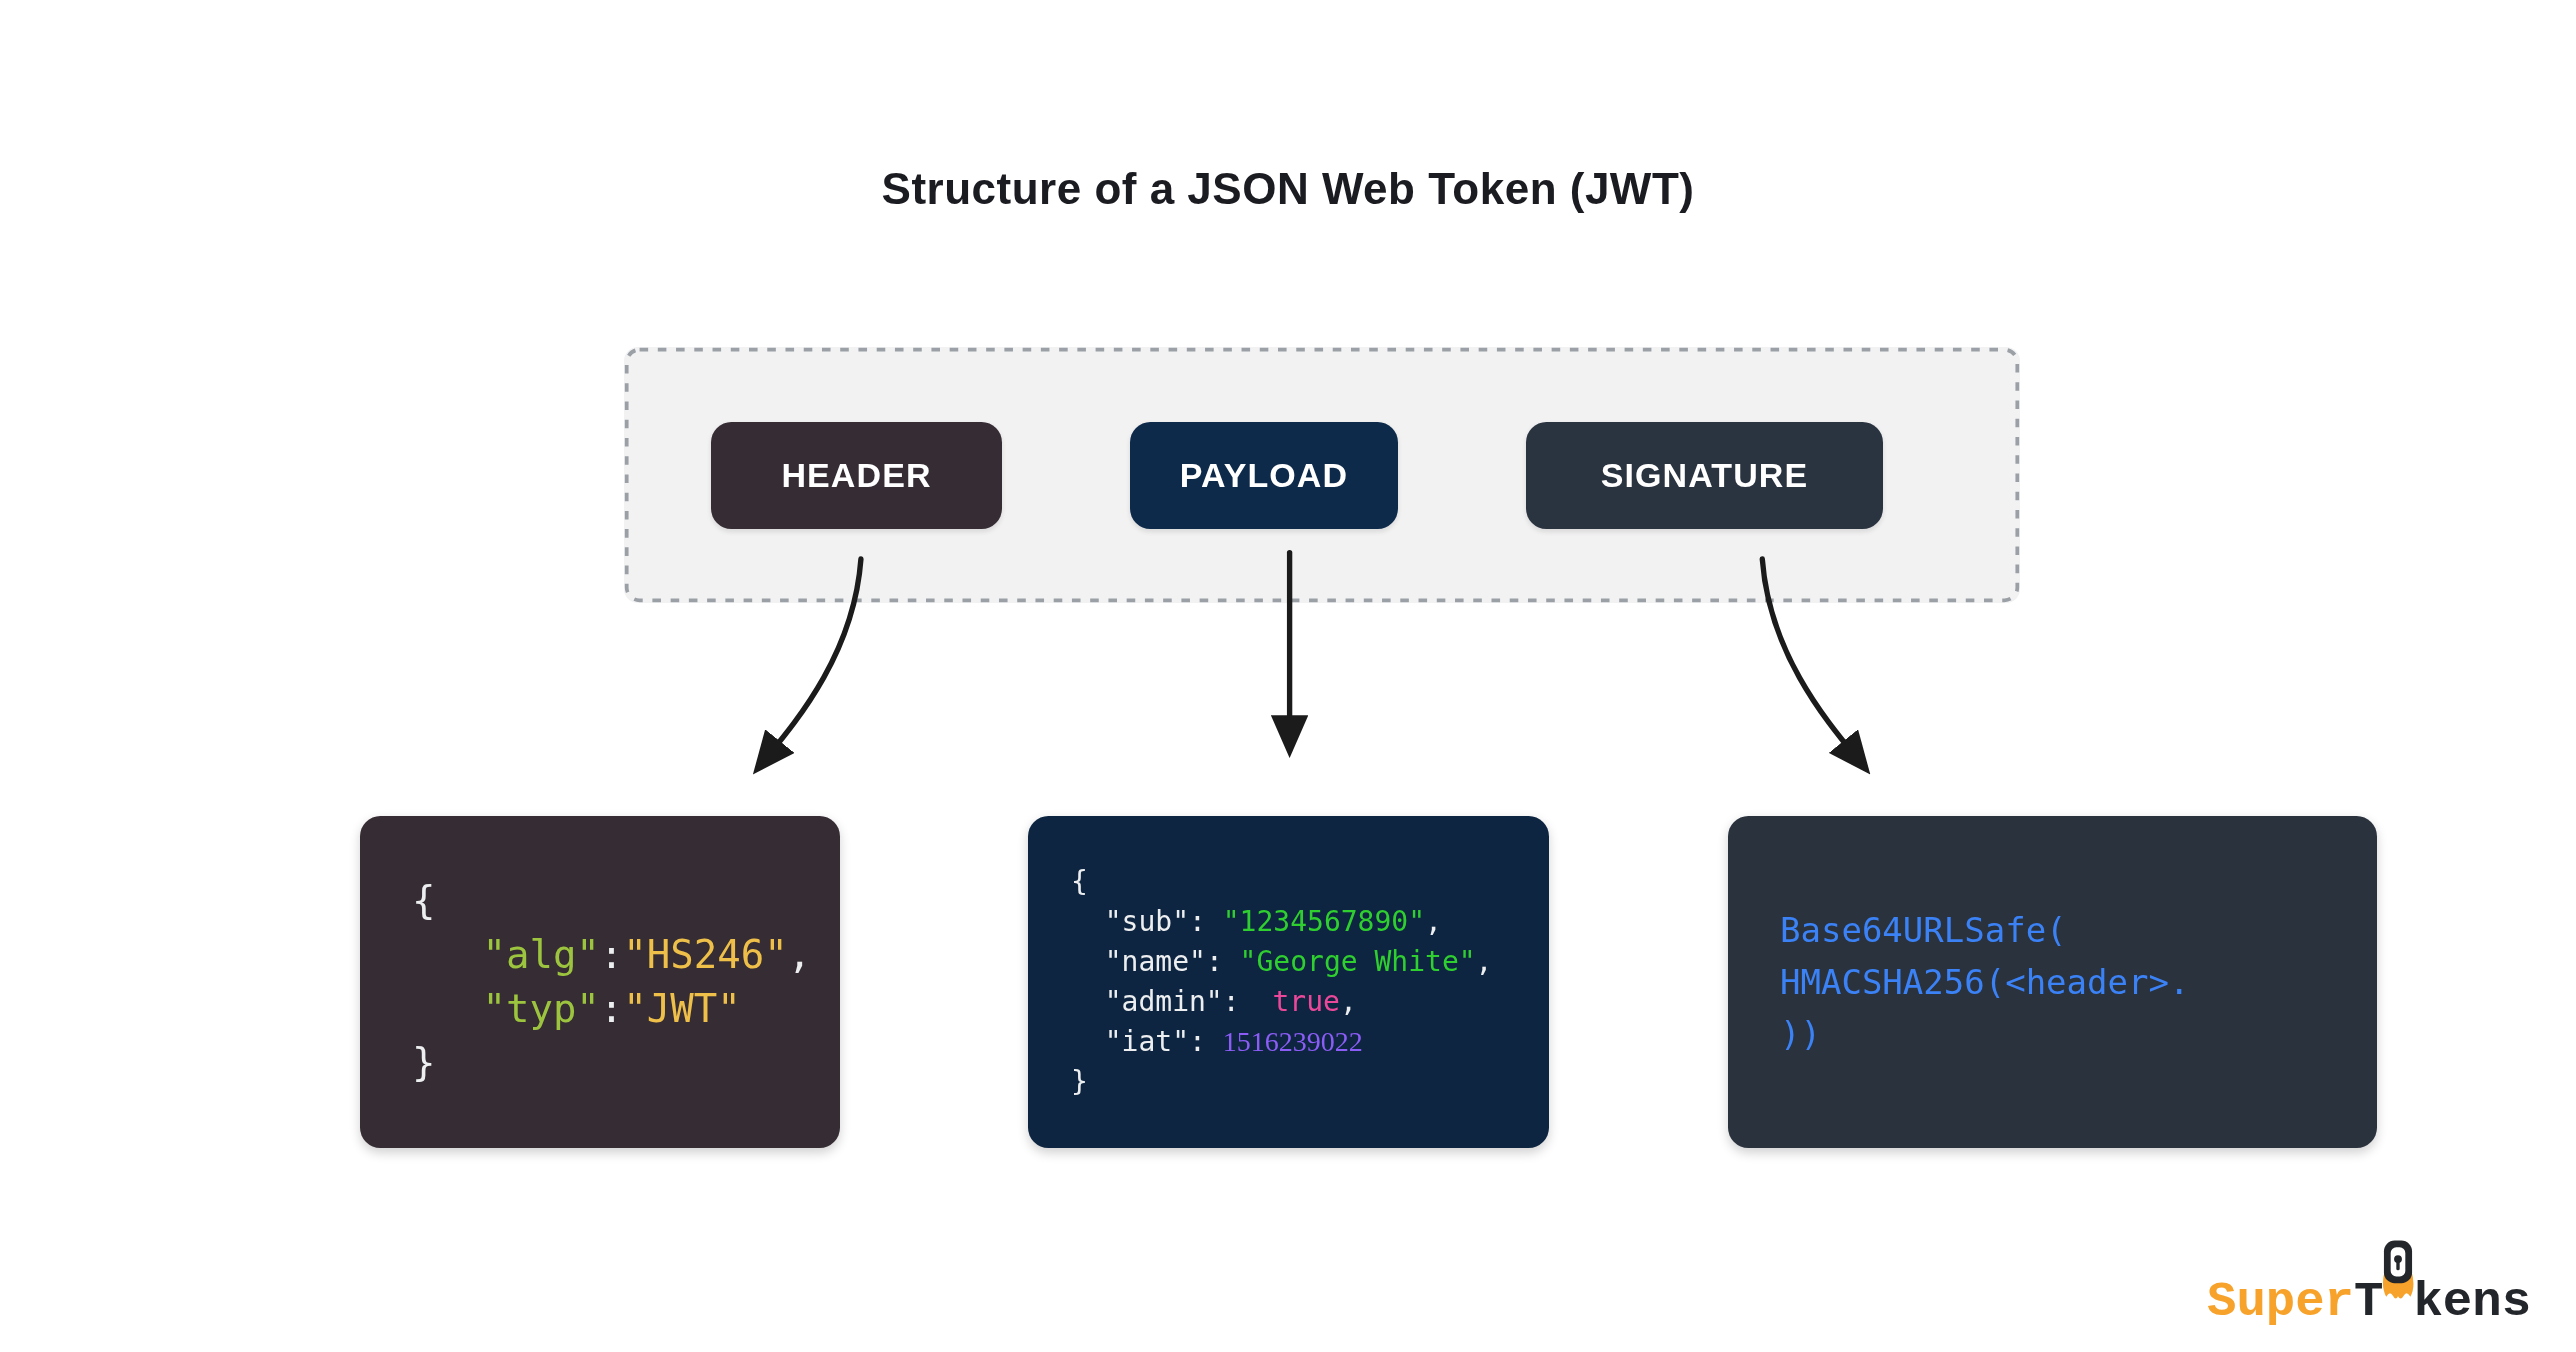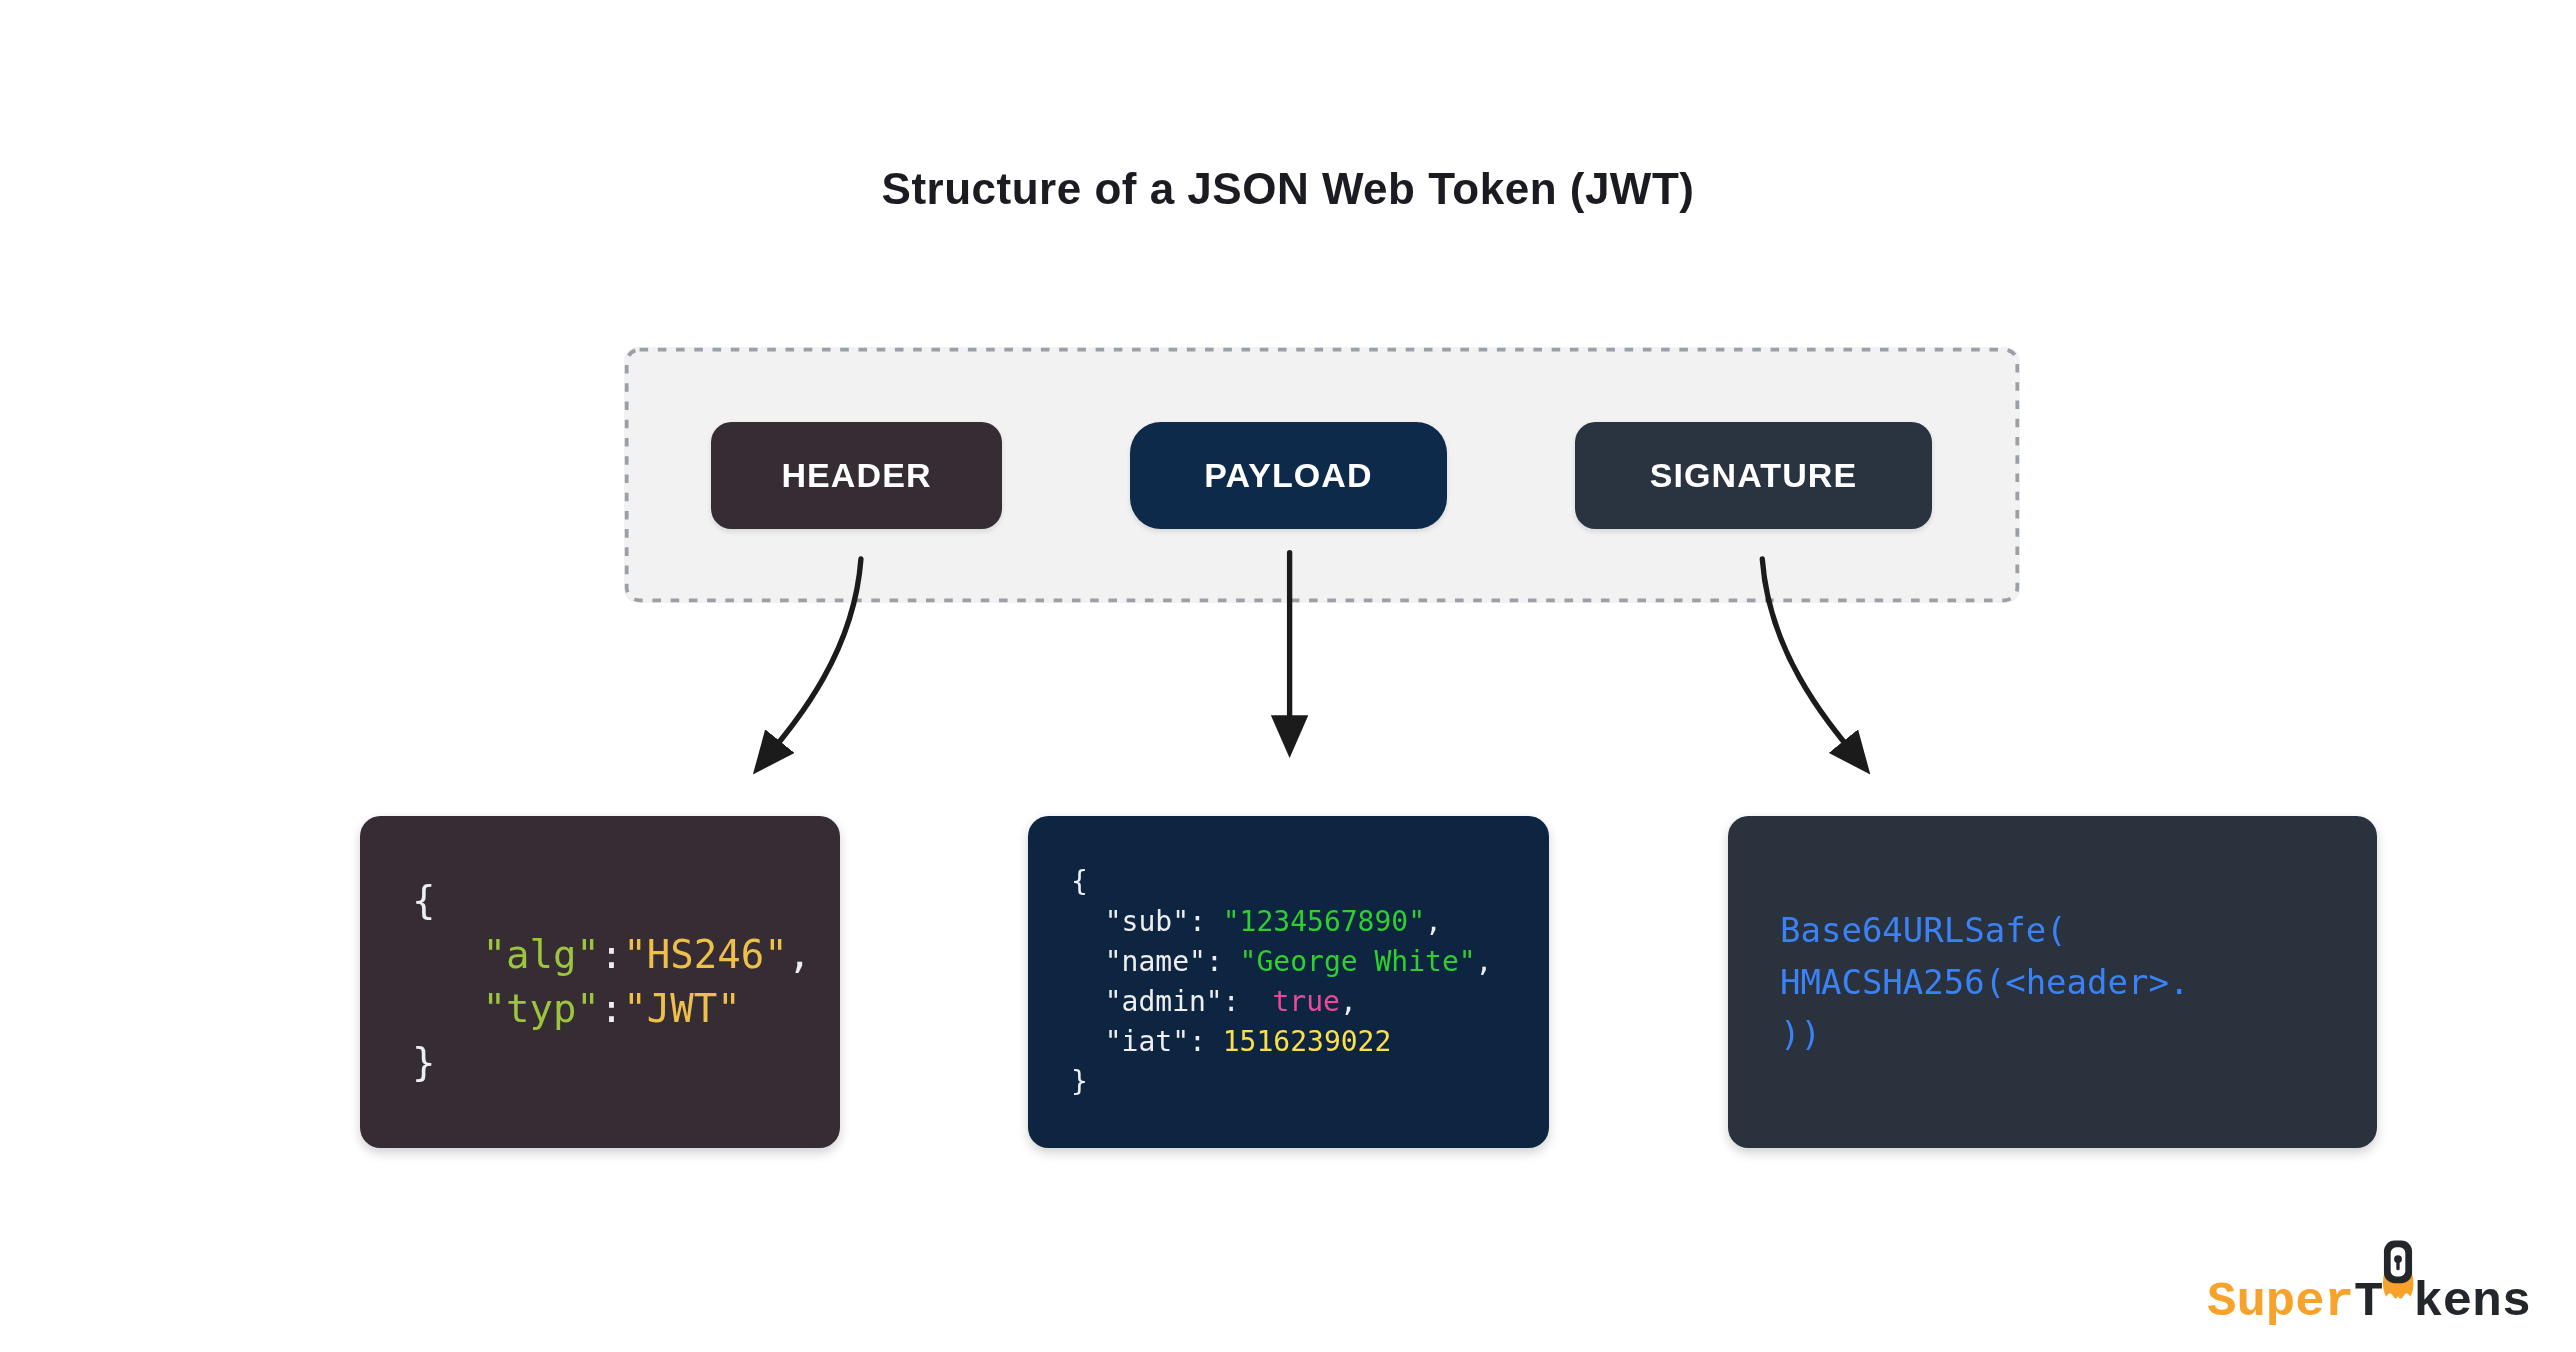--- a/index.html
+++ b/index.html
@@ -21,41 +21,41 @@
   .token-container > svg.dash{
     position:absolute;inset:0;width:100%;height:100%;pointer-events:none;
   }
   .pill{
     position:relative;height:107px;border-radius:20.4px;
     display:flex;align-items:center;justify-content:center;
     color:#ffffff;font-weight:700;font-size:34px;letter-spacing:1.1px;
     box-shadow:0 2.1px 5.4px rgba(0,0,0,0.10);
   }
   .pill-header{width:291px;background:#362c34;}
-  .pill-payload{width:317px;background:#0d2a4b;border-radius:31px;}
+  .pill-payload{width:268px;background:#0d2a4b;}
   .pill-signature{width:357px;background:#2a3340;}
   
   .arrows{position:absolute;left:0;top:0;width:2576px;height:1352px;pointer-events:none;}
   
   .code-box{
     position:absolute;top:816px;height:332px;border-radius:20.4px;box-sizing:border-box;
     display:flex;flex-direction:column;justify-content:center;
     font-family:"DejaVu Sans Mono","Liberation Mono",monospace;
     box-shadow:0 4.3px 10.7px rgba(0,0,0,0.18);
   }
   .code-line{white-space:pre;}
   .code-header{left:360px;width:480px;background:#362c33;font-size:39px;line-height:54px;padding-left:52px;}
   .code-payload{left:1028px;width:521px;background:#0d2541;font-size:28px;line-height:40px;padding-left:43px;}
   .code-signature{left:1728px;width:649px;background:#2a323e;font-size:34px;line-height:52px;padding-left:52px;}
   .tok-white{color:#eceef0;}
   .tok-lime{color:#9cc43e;}
   .tok-gold{color:#eec04a;}
   .tok-green{color:#2fcf2f;}
   .tok-gray{color:#ec4899;margin-left:16px;}
-  .tok-pink{color:#fde047;}
+  .tok-pink{color:#8b5cf6;font-family:Liberation Serif, serif;}
   .tok-sig{color:#3b82f6;}
   
   .logo{
     position:absolute;left:2207px;top:1267px;height:70px;
     font-family:Liberation Mono, monospace;
     font-weight:700;font-size:49px;line-height:59px;white-space:nowrap;
   }
   .logo-super{color:#f7a22a;}
   .logo-dark{color:#23262b;}
   .logo-lock{

